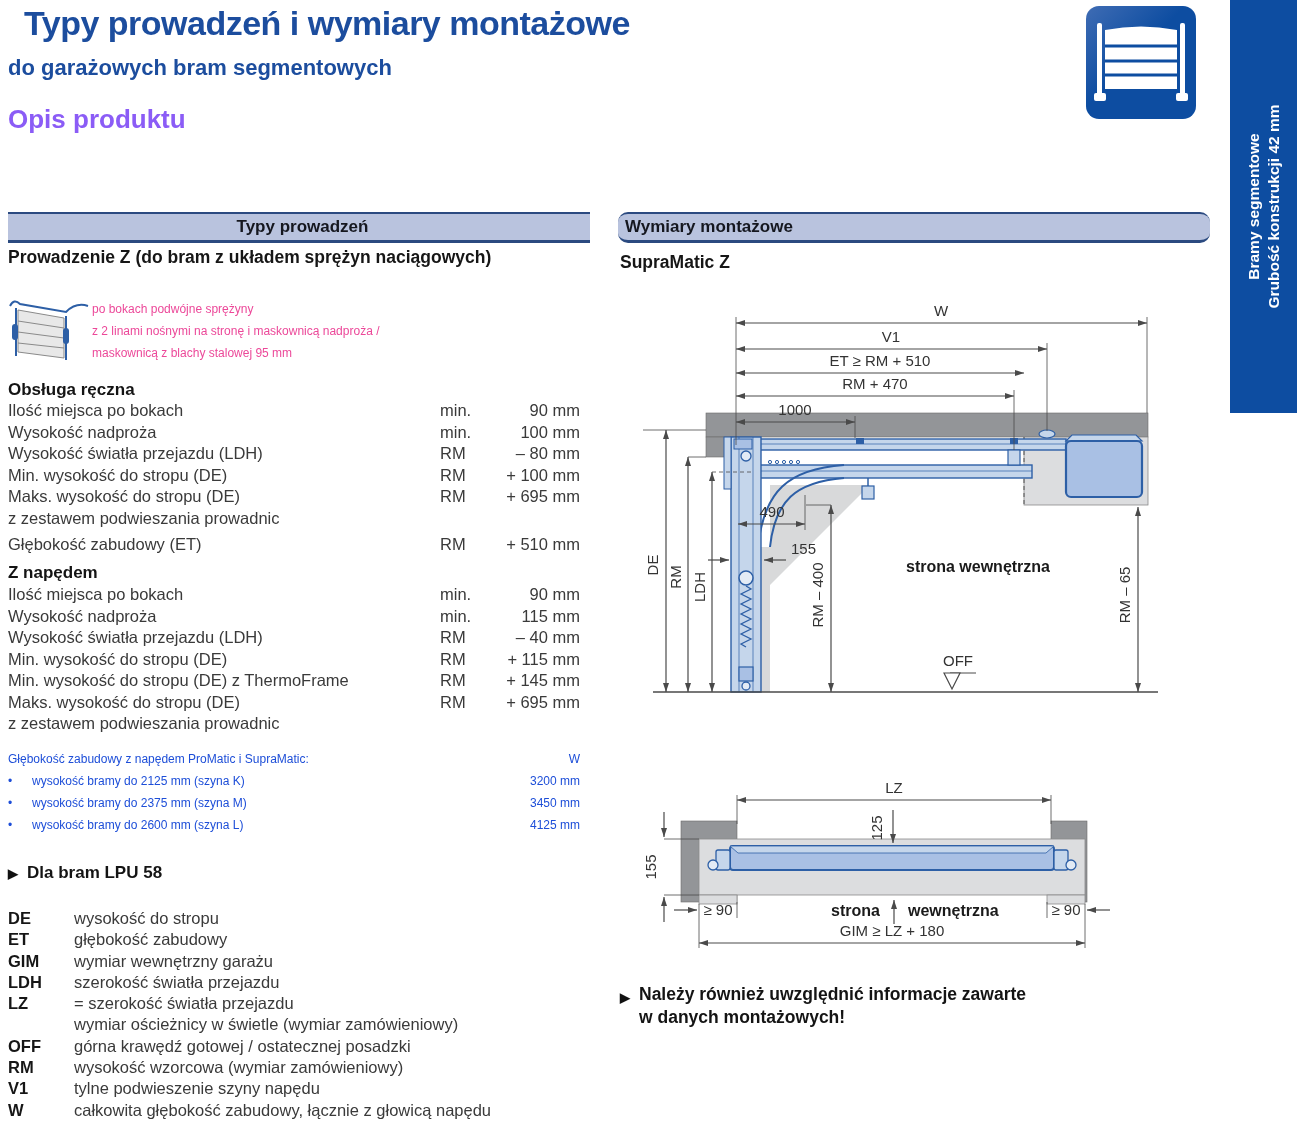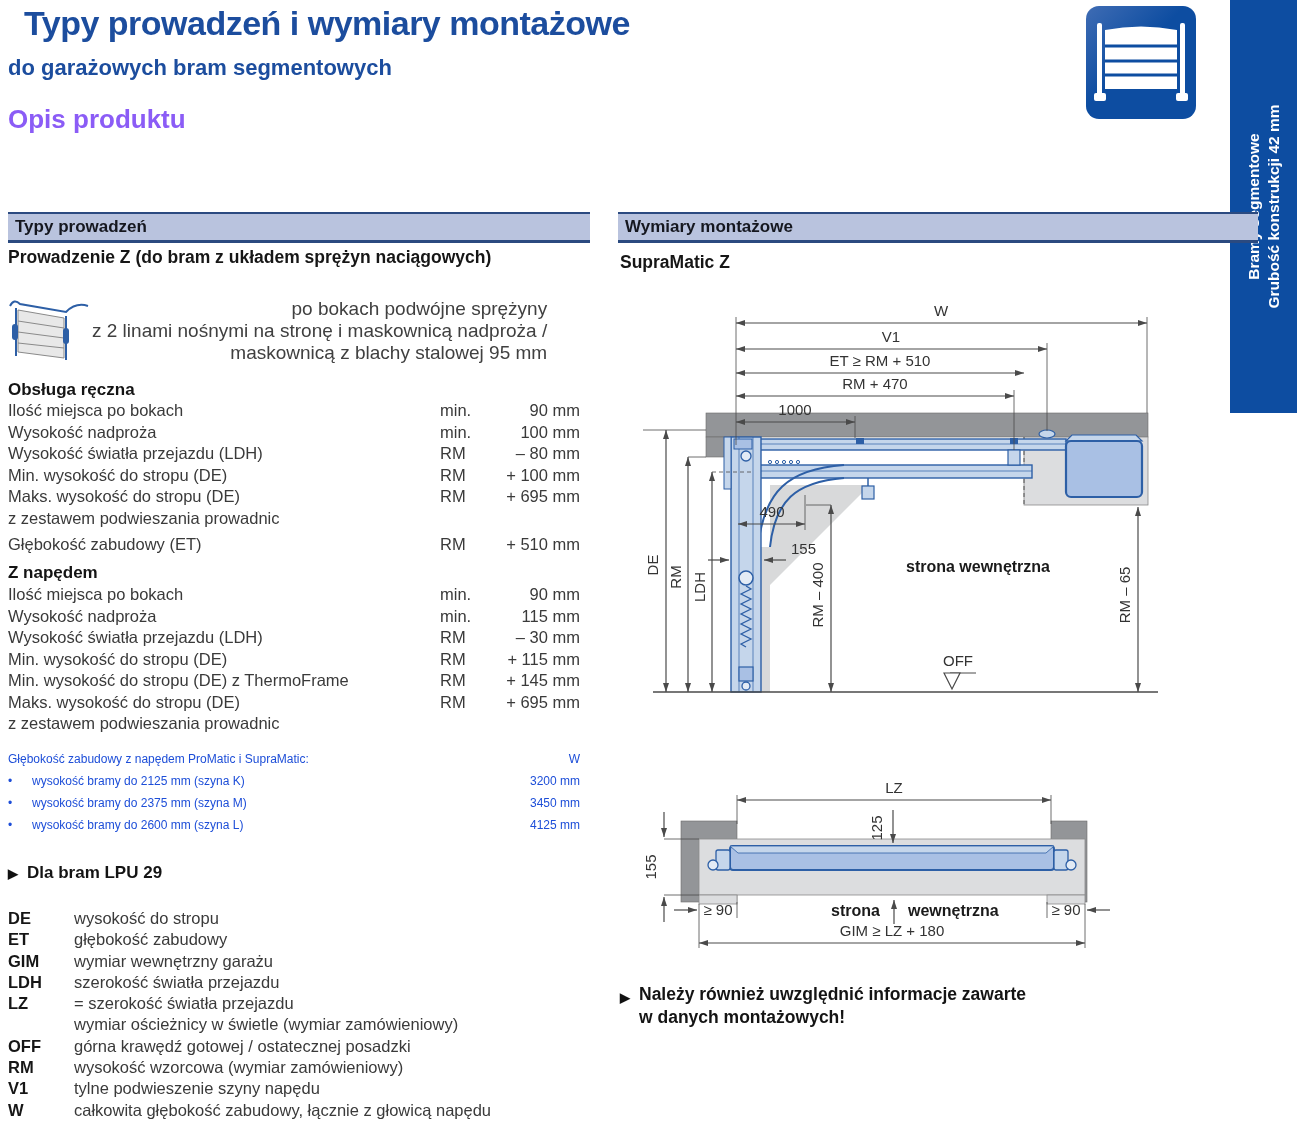--- a/index.html
+++ b/index.html
@@ -12,29 +12,29 @@
 
   .door-icon { position:absolute; left:1085px; top:5px; width:112px; height:115px; }
 
   .side-tab { position:absolute; left:1230px; top:0; width:67px; height:413px; background:#0d4da1; }
   .side-tab-inner { position:absolute; width:413px; height:67px; left:-173px; top:173px;
     transform:rotate(-90deg); display:flex; flex-direction:column; justify-content:center;
     text-align:center; color:#fff; font-weight:bold; font-size:15.5px; line-height:20px; }
 
   .secbar { position:absolute; height:31px; background:#b9c3de; border-top:2px solid #2b4a80; border-bottom:3px solid #2b4a80;
     display:flex; align-items:center; padding-left:7px; font-size:17px; font-weight:bold; color:#15171f; }
-  .secbar.l { left:8px; top:212px; width:582px; }
-  .secbar.r { left:618px; top:212px; width:640px; }
+  .secbar.l { left:8px; top:212px; width:582px;justify-content:center; }
+  .secbar.r { left:618px; top:212px; width:592px;border-radius:10px; }
 
   .subhead { position:absolute; font-size:17.5px; font-weight:bold; color:#161616; }
   .subhead.l { left:8px; top:247px; }
   .subhead.r { left:620px; top:252px; }
 
   .intro-icon { position:absolute; left:6px; top:296px; width:84px; height:72px; }
-  .intro-text { position:absolute; left:92px; top:298px; font-size:19px; color:#404040; line-height:22px;text-align:right; }
+  .intro-text { position:absolute; left:92px; top:298px; font-size:12px; color:#ec4899; line-height:22px; }
 
   .blockhead { position:absolute; left:8px; font-size:17px; font-weight:bold; color:#141414; }
 
   .tbl { position:absolute; left:8px; width:572px; font-size:16.5px; color:#3a3a3a; }
   .trow { display:flex; height:21.5px; align-items:flex-start; }
   .tl { flex:1; white-space:nowrap; }
   .tb { width:55px; }
   .tv { width:85px; text-align:right; white-space:nowrap; }
   .gap-before { margin-top:5px; }
 
@@ -171,21 +171,21 @@
         <span class="tv">90 mm</span>
       </div>
     <div class="trow">
         <span class="tl">Wysokość nadproża</span>
         <span class="tb">min.</span>
         <span class="tv">115 mm</span>
       </div>
     <div class="trow">
         <span class="tl">Wysokość światła przejazdu  (LDH)</span>
         <span class="tb">RM</span>
-        <span class="tv">– 30 mm</span>
+        <span class="tv">– 40 mm</span>
       </div>
     <div class="trow">
         <span class="tl">Min. wysokość do stropu (DE)</span>
         <span class="tb">RM</span>
         <span class="tv">+ 115 mm</span>
       </div>
     <div class="trow">
         <span class="tl">Min. wysokość do stropu (DE) z ThermoFrame</span>
         <span class="tb">RM</span>
         <span class="tv">+ 145 mm</span>
@@ -225,21 +225,21 @@
       <span class="dl">
           <span class="bullet">•</span>
           <span>wysokość bramy do 2600 mm (szyna L)</span>
         </span>
       <span class="dv">4125 mm</span>
     </div>
   </div>
 
   <div class="pointer-row">
     <span class="tri">▶</span>
-    <span>Dla bram LPU 29</span>
+    <span>Dla bram LPU 58</span>
   </div>
 
   <div class="legend">
     <div class="lrow">
         <span class="lterm">DE</span>
         <span class="ldesc">wysokość do stropu</span>
       </div>
     <div class="lrow">
         <span class="lterm">ET</span>
         <span class="ldesc">głębokość zabudowy</span>

